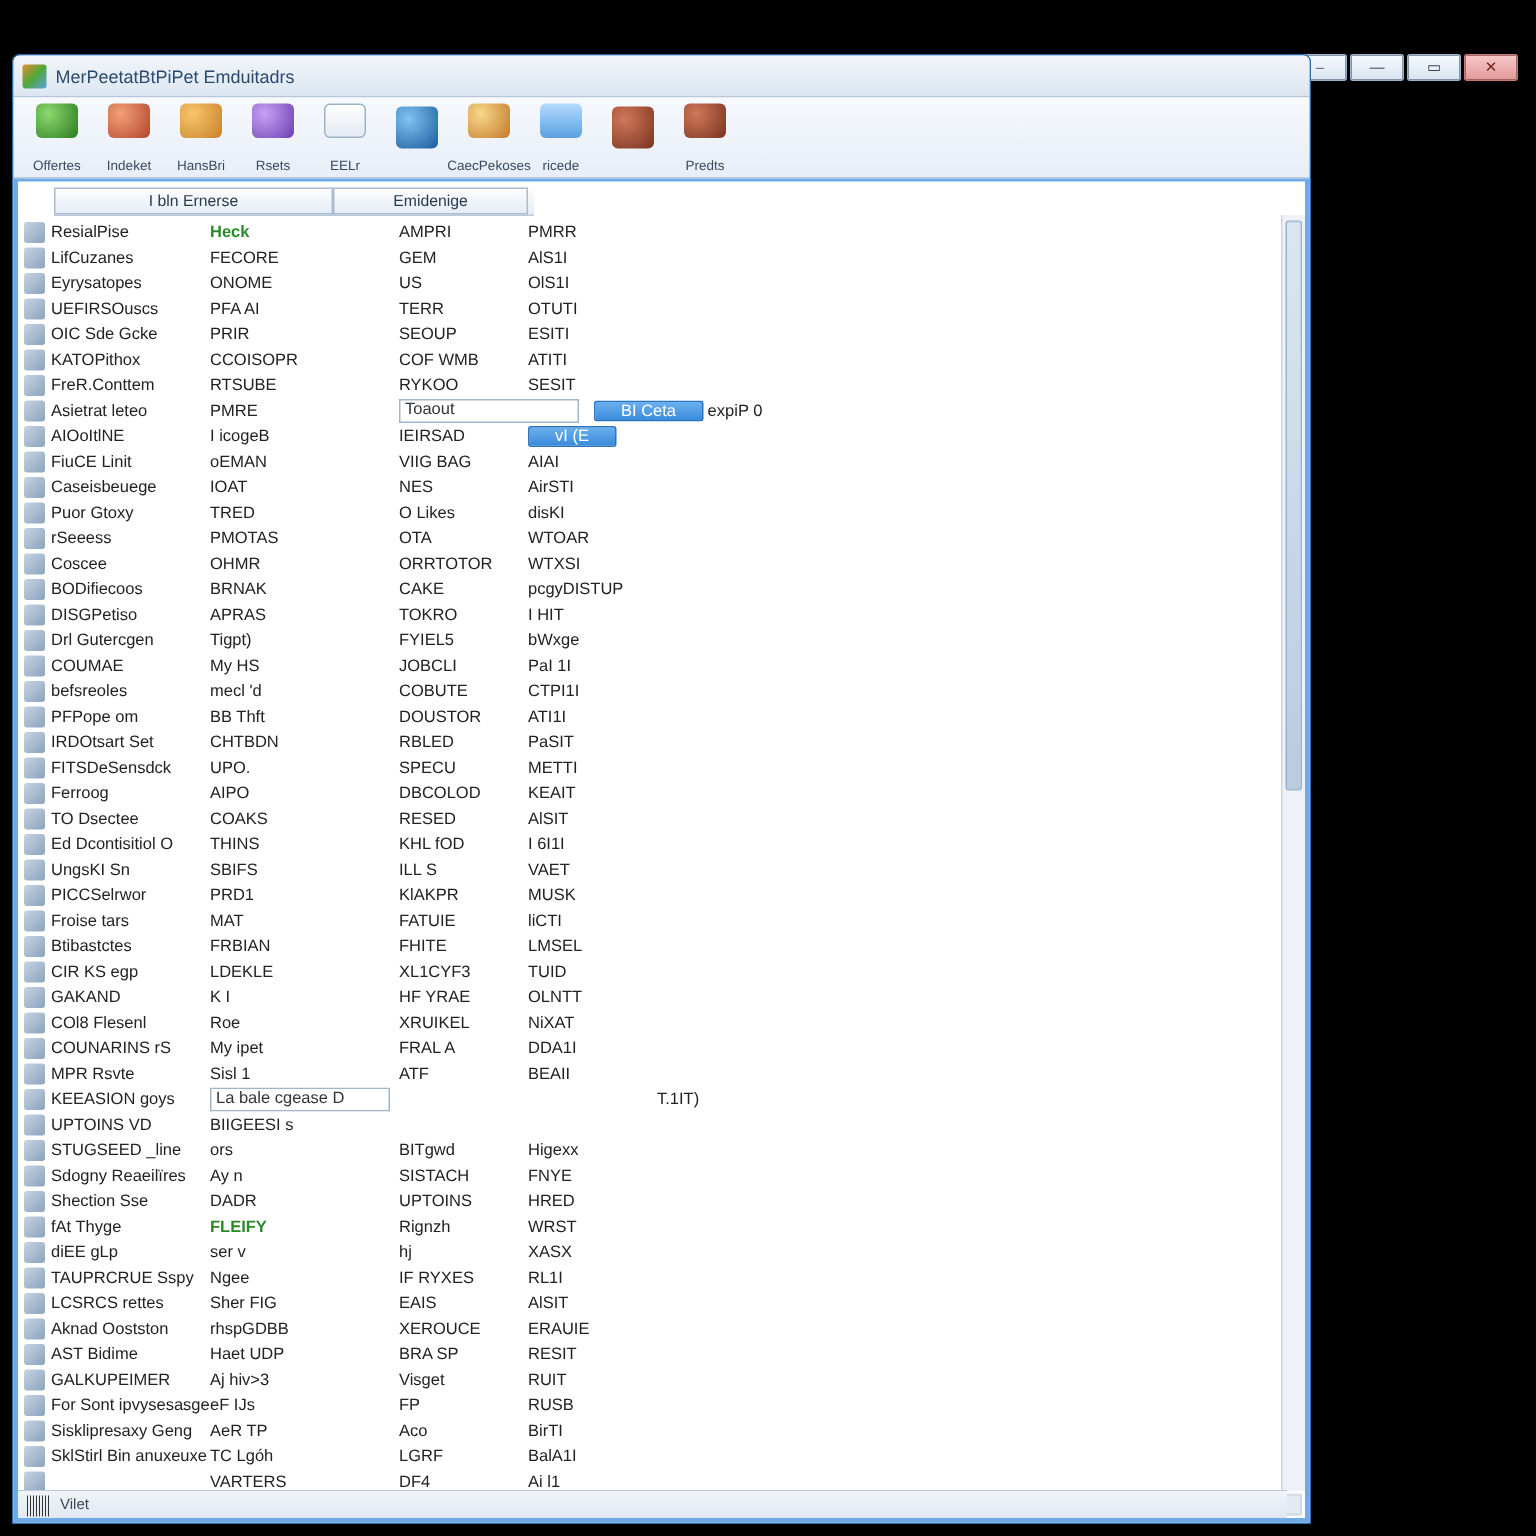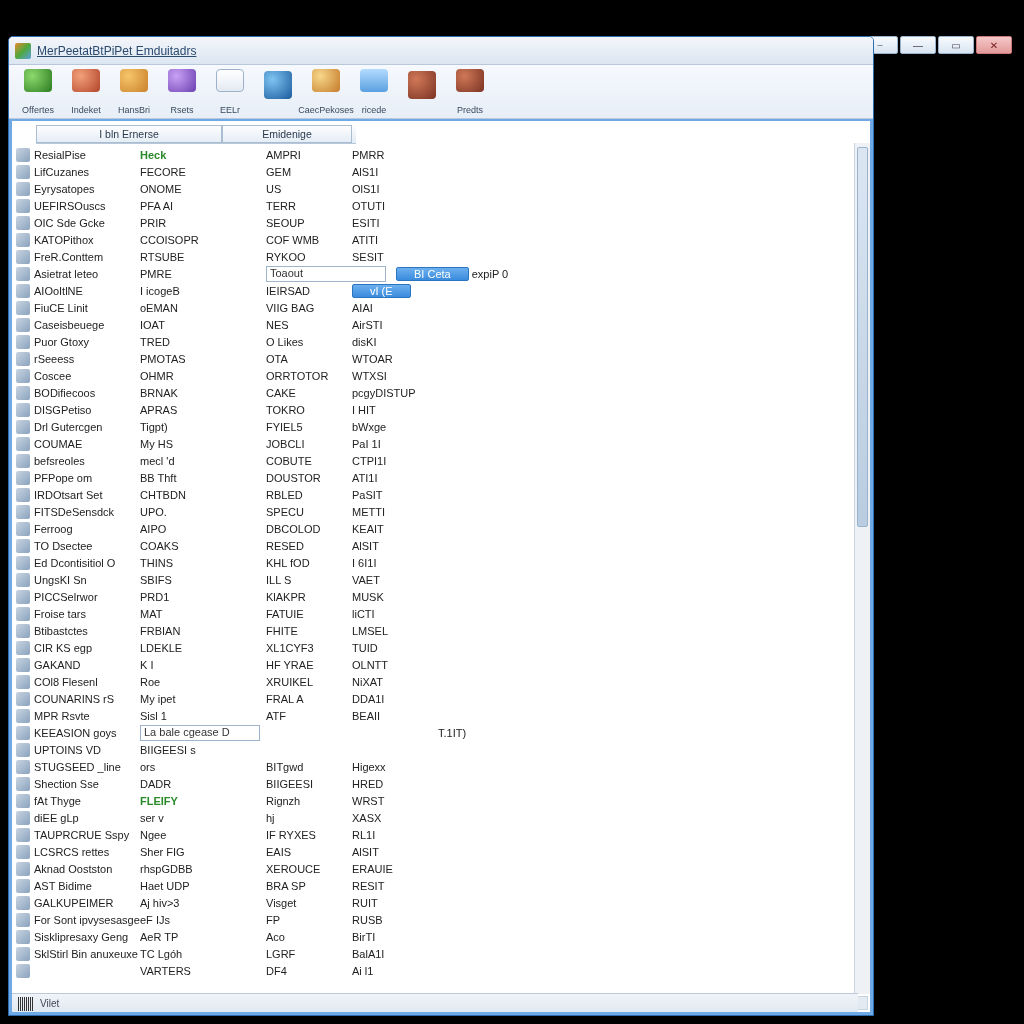--- a/index.html
+++ b/index.html
@@ -30,21 +30,21 @@
   align-items: center;
   padding: 0 6px;
   gap: 6px;
 }
 .titlebar-icon {
   width: 16px; height: 16px;
   background: linear-gradient(135deg,#e88a2e 0%,#4fa83c 50%,#5aa0e0 100%);
   border-radius: 2px;
   display: flex; align-items: center; justify-content: center;
 }
-.title-text { color: #2b4a6e; font-size: 12px; text-decoration: underline; }
+.title-text { color: #2b4a6e; font-size: 12px; }
 .wc-host {
   position: absolute;
   right: 12px;
   top: 36px;
   width: 150px;
   height: 22px;
   display: flex;
   justify-content: flex-end;
   gap: 2px;
 }
@@ -534,23 +534,30 @@
         </div>
         <div class="row">
           <div class="row-icon"></div>
           <div class="c0">STUGSEED  _line</div>
           <div class="c1">ors</div>
           <div class="c2">BITgwd</div>
           <div class="c3">Higexx</div>
         </div>
         <div class="row">
           <div class="row-icon"></div>
+          <div class="c0">Sdogny Reaeilïres</div>
+          <div class="c1">Ay n</div>
+          <div class="c2">SISTACH</div>
+          <div class="c3">FNYE</div>
+        </div>
+        <div class="row">
+          <div class="row-icon"></div>
           <div class="c0">Shection Sse</div>
           <div class="c1">DADR</div>
-          <div class="c2">BIIGEESI</div>
+          <div class="c2">UPTOINS</div>
           <div class="c3">HRED</div>
         </div>
         <div class="row">
           <div class="row-icon"></div>
           <div class="c0">fAt Thyge</div>
           <div class="c1 green">FLEIFY</div>
           <div class="c2">Rignzh</div>
           <div class="c3">WRST</div>
         </div>
         <div class="row">

